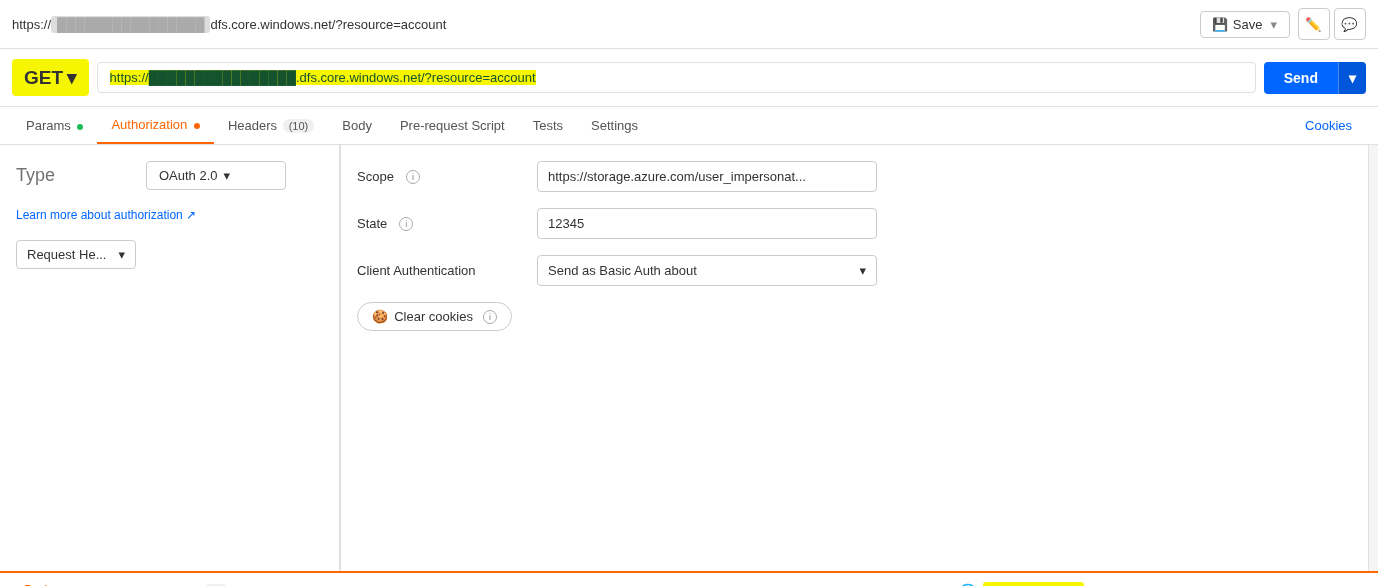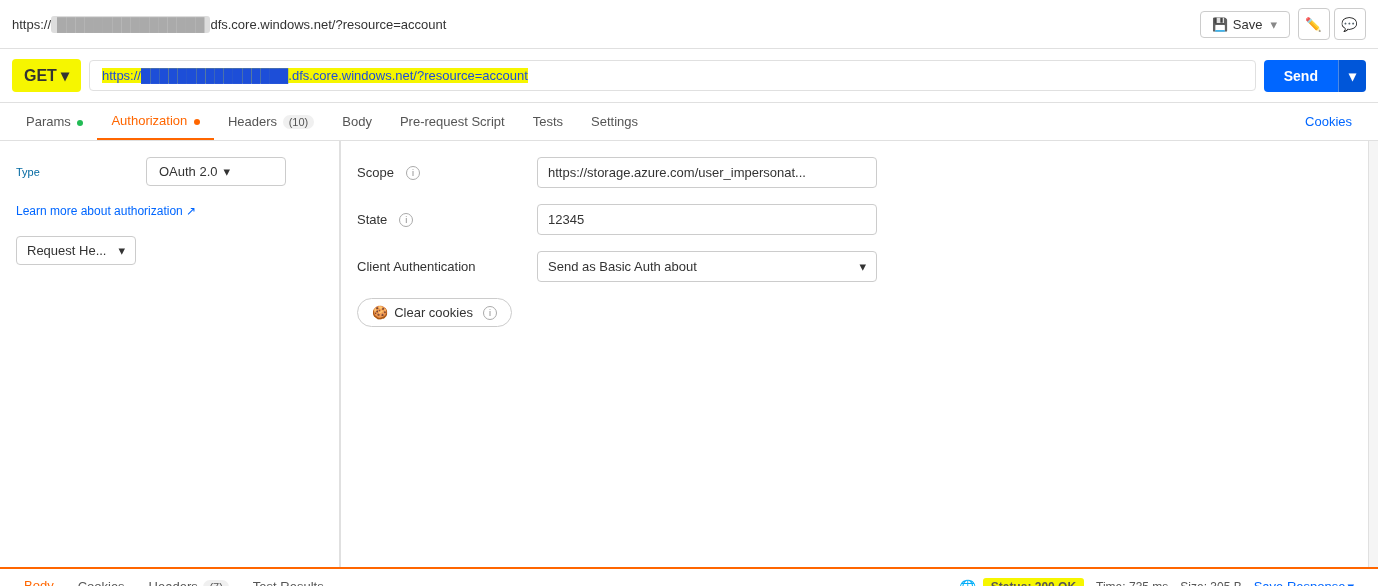--- a/index.html
+++ b/index.html
@@ -22,26 +22,26 @@
       display: flex; align-items: center; justify-content: center; cursor: pointer; color: #888;
     }
 
     
     .request-bar {
       display: flex; align-items: center; padding: 10px 12px; border-bottom: 1px solid #e0e0e0;
       background: #fff; gap: 8px;
     }
     .method-select {
       display: flex; align-items: center; gap: 4px; background: #f6f600; border: none;
-      border-radius: 4px; padding: 7px 12px; font-size: 16px; font-weight: 700; cursor: pointer;
+      border-radius: 4px; padding: 7px 12px; font-size: 19px; font-weight: 700; cursor: pointer;
       color: #333;
     }
     .url-input {
       flex: 1; border: 1px solid #e0e0e0; border-radius: 4px; padding: 7px 12px;
-      font-size: 13px; color: #1d4ed8; outline: none; background: #fff;
+      font-size: 13px; color: #14532d; outline: none; background: #fff;
     }
     .send-btn {
       display: flex; align-items: center; gap: 0; border-radius: 4px; overflow: hidden;
       background: #0066ff; color: #fff; border: none; cursor: pointer; font-size: 14px; font-weight: 600;
     }
     .send-btn .send-main { padding: 8px 20px; }
     .send-btn .send-chevron { padding: 8px 10px; background: rgba(0,0,0,0.15); border-left: 1px solid rgba(255,255,255,0.3); }
 
     
     .tabs {
@@ -59,21 +59,21 @@
     .tab .badge { background: #f0f0f0; border-radius: 8px; padding: 1px 6px; font-size: 11px; color: #555; margin-left: 2px; }
     .tab.blue { color: #0066ff; }
     .tabs-right { margin-left: auto; }
 
     
     .main-content { display: flex; height: calc(586px - 160px); }
 
     
     .left-panel { width: 340px; border-right: 1px solid #e0e0e0; padding: 16px; flex-shrink: 0; }
     .form-row { display: flex; align-items: center; margin-bottom: 16px; }
-    .form-label { width: 130px; font-size: 11px; color: #0369a1; }
+    .form-label { width: 130px; font-size: 18px; color: #737373; }
     .type-select {
       display: flex; align-items: center; gap: 6px; border: 1px solid #ccc; border-radius: 4px;
       padding: 6px 12px; font-size: 13px; cursor: pointer; background: #fff; color: #333; min-width: 140px;
     }
     .info-text { font-size: 12px; color: #555; line-height: 1.5; margin-bottom: 8px; }
     .info-text a { color: #0066ff; text-decoration: none; }
     .add-auth-row { display: flex; align-items: center; margin-top: 8px; }
     .add-auth-label { font-size: 13px; color: #333; margin-right: 8px; }
     .request-select {
       display: flex; align-items: center; gap: 6px; border: 1px solid #ccc; border-radius: 4px;

